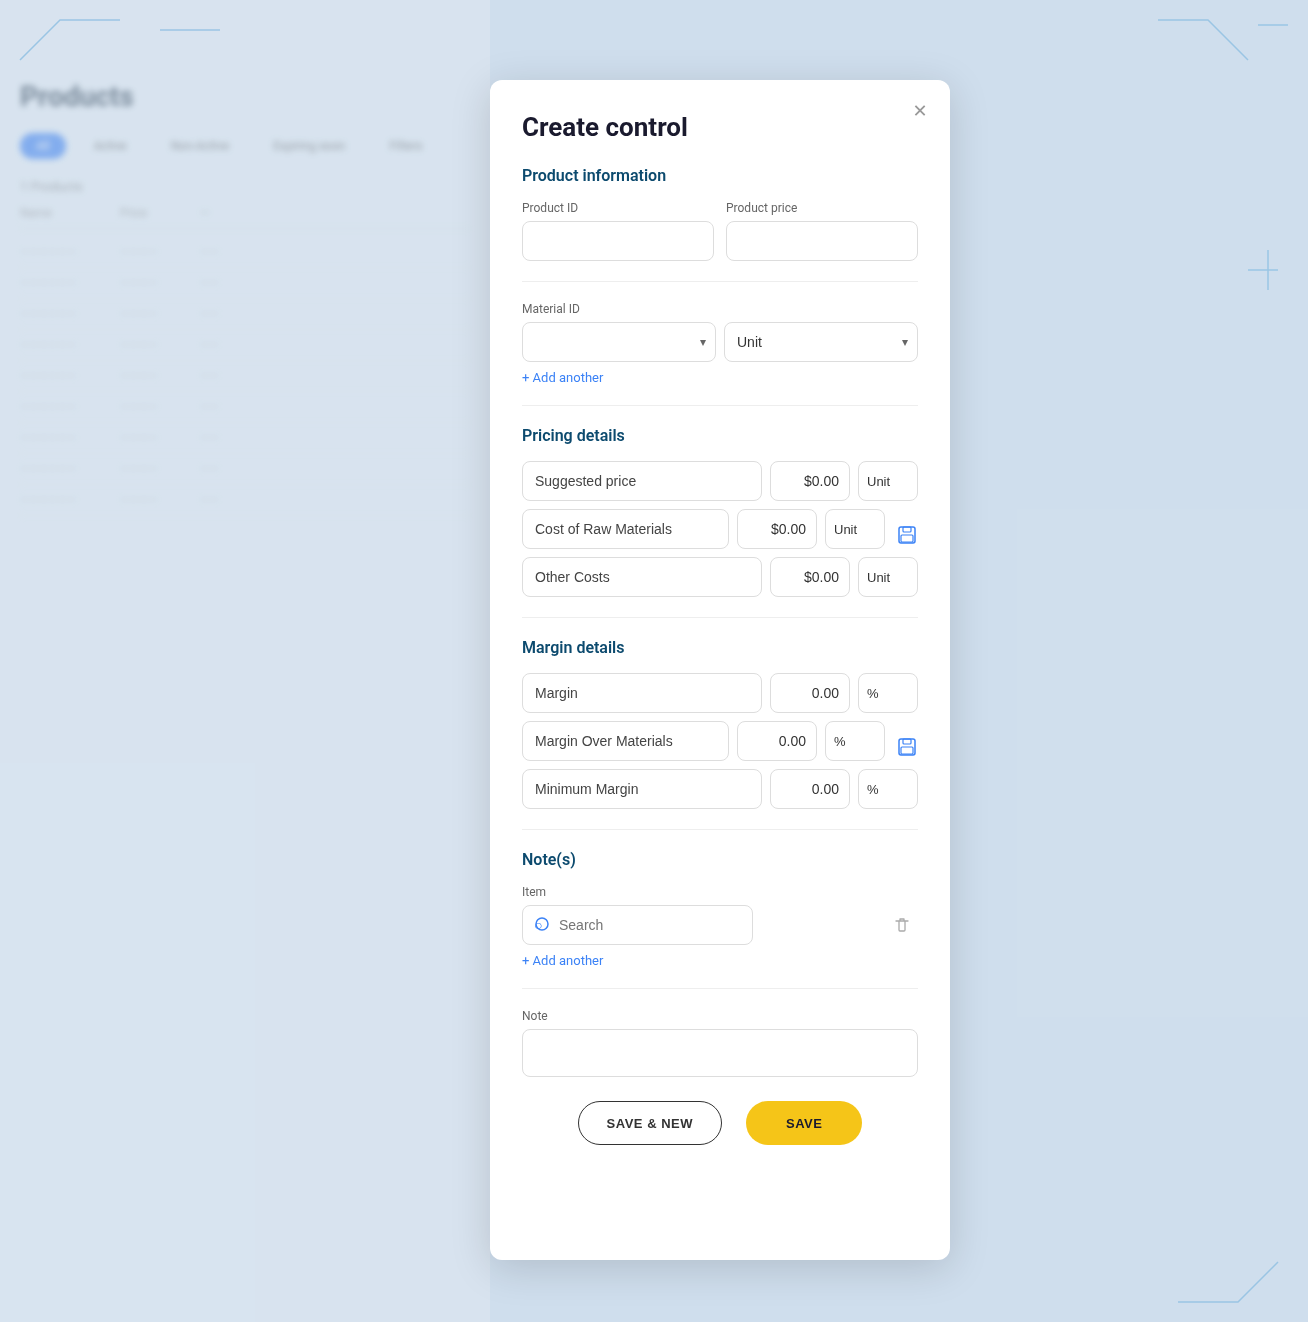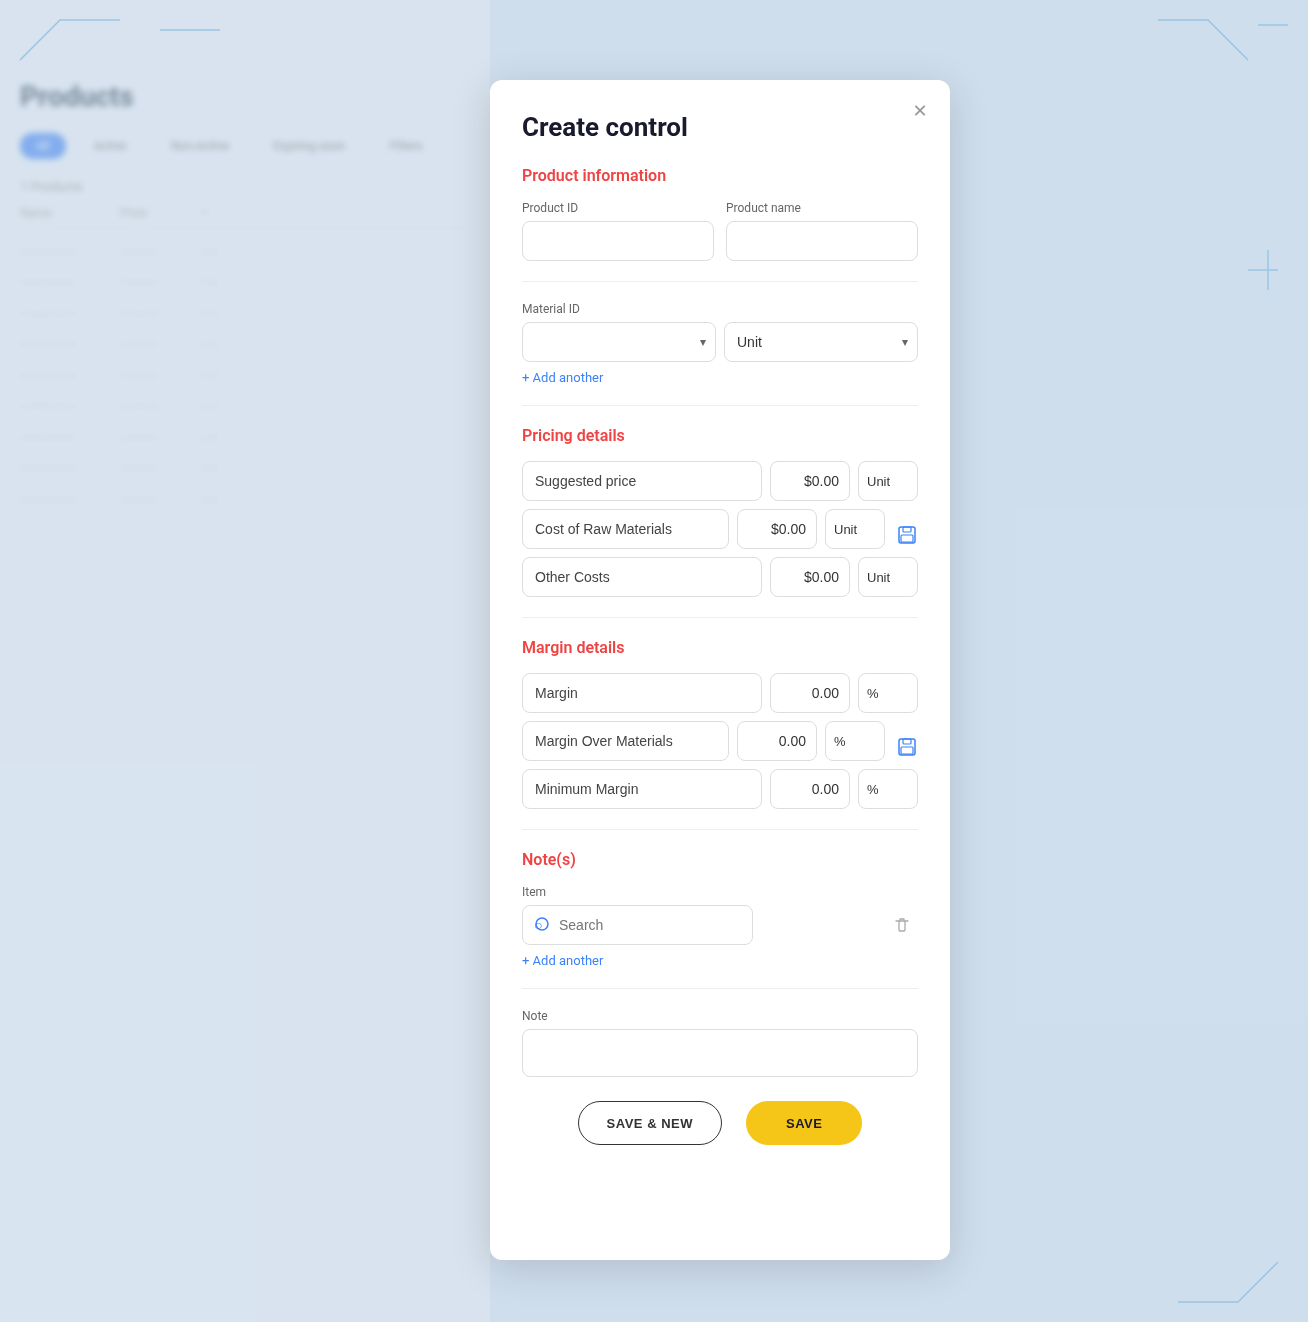--- a/index.html
+++ b/index.html
@@ -120,21 +120,21 @@
     .modal-title {
       font-size: 26px;
       font-weight: 700;
       color: #1a1a2e;
       margin-bottom: 24px;
     }
 
     .section-title {
       font-size: 16px;
       font-weight: 600;
-      color: #ef4444;
+      color: #0c4a6e;
       margin-bottom: 16px;
     }
 
     .field-label {
       font-size: 12px;
       color: #666;
       margin-bottom: 6px;
     }
 
     .input-field {
@@ -474,21 +474,21 @@
   <div class="modal-title">Create control</div>
 
   
   <div class="section-title">Product information</div>
   <div class="row-2">
     <div>
       <div class="field-label">Product ID</div>
       <input class="input-field" type="text" placeholder="" style="">
     </div>
     <div>
-      <div class="field-label">Product name</div>
+      <div class="field-label">Product price</div>
       <input class="input-field" type="text" placeholder="" style="">
     </div>
   </div>
 
   <div class="divider"></div>
 
   
   <div class="field-label">Material ID</div>
   <div class="material-row">
     <div class="select-wrapper">

